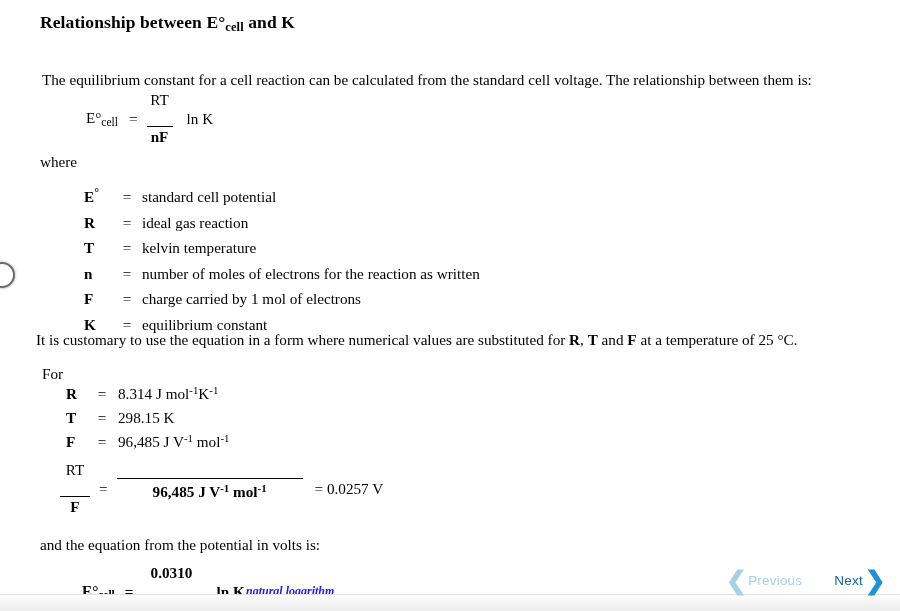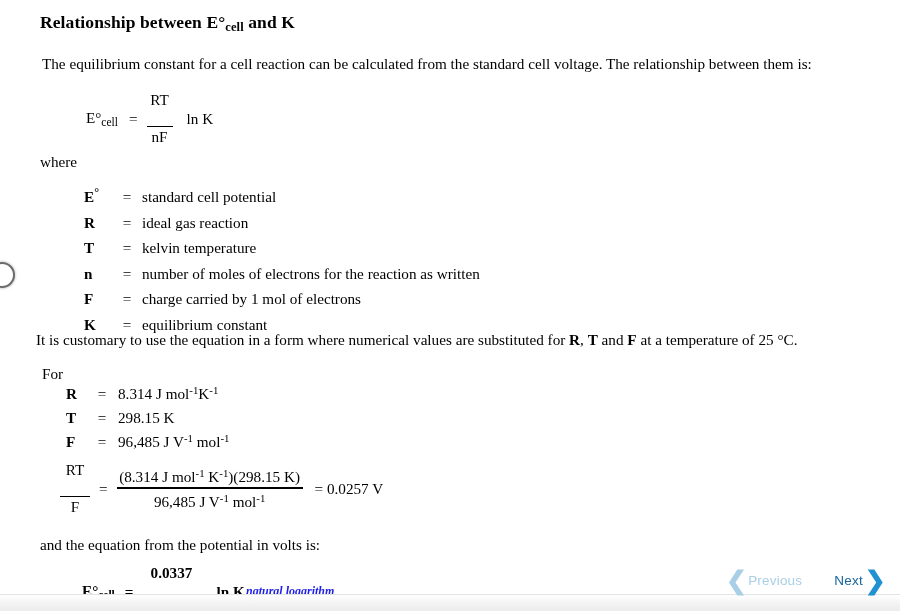--- a/index.html
+++ b/index.html
@@ -48,21 +48,21 @@
     font-weight: bold;
     vertical-align: -3px;
   }
 
   .para {
     position: absolute;
     font-size: 15.2px;
     line-height: 1.35;
     white-space: nowrap;
   }
-  .p-intro   { left: 42px; top: 54px; }
+  .p-intro   { left: 42px; top: 70px; }
   .p-where   { left: 40px; top: 152px; }
   .p-custom  { left: 36px; top: 330px; }
   .p-for     { left: 42px; top: 364px; }
   .p-andeq   { left: 40px; top: 535px; }
 
   b, .b { font-weight: bold; }
 
   
   .eq1 {
     position: absolute;
@@ -84,21 +84,21 @@
   }
   .frac .num { padding: 0 2px 17px; }
   .frac .bar {
     display: block;
     height: 1.4px;
     background: #000;
     width: 100%;
     min-width: 26px;
     margin: 1px 0;
   }
-  .frac .den { padding: 1px 2px 0; }
+  .frac .den { padding: 1px 2px 0; font-weight: bold; }
   .eq1 .lnk { margin-left: 14px; }
 
   
   .deflist {
     position: absolute;
     left: 84px;
     top: 185px;
     font-size: 15.2px;
     border-collapse: collapse;
   }
@@ -311,34 +311,33 @@
     </table>
 
     <div class="eq2">
       <span class="frac fl">
         <span class="num">RT</span>
         <span class="bar"></span>
         <span class="den">F</span>
       </span>
       <span class="eqsign">=</span>
       <span class="frac bigfrac">
-        <span class="num"><span>(8.314 J mol</span><sup class="exp">-1</sup><span> K</span><sup class="exp">-1</sup><span>)(298.15 K)</span></span>
         <span class="bar"></span>
         <span class="den"><span>96,485 J V</span><sup class="exp">-1</sup><span> mol</span><sup class="exp">-1</sup></span>
       </span>
       <span class="result">= 0.0257 V</span>
     </div>
 
     <div class="para p-andeq">and the equation from the potential in volts is:</div>
 
     <div class="eq3">
       <span class="lhs"><span>E°</span><sub>cell</sub></span>
       <span class="eqsign">=</span>
       <span class="frac">
-        <span class="num">0.0337</span>
+        <span class="num">0.0310</span>
         <span class="bar"></span>
         <span class="den">n</span>
       </span>
       <span class="lnk">ln K</span>
     </div>
 
     <div class="annot">natural logarithm</div>
 
   </div>
 

